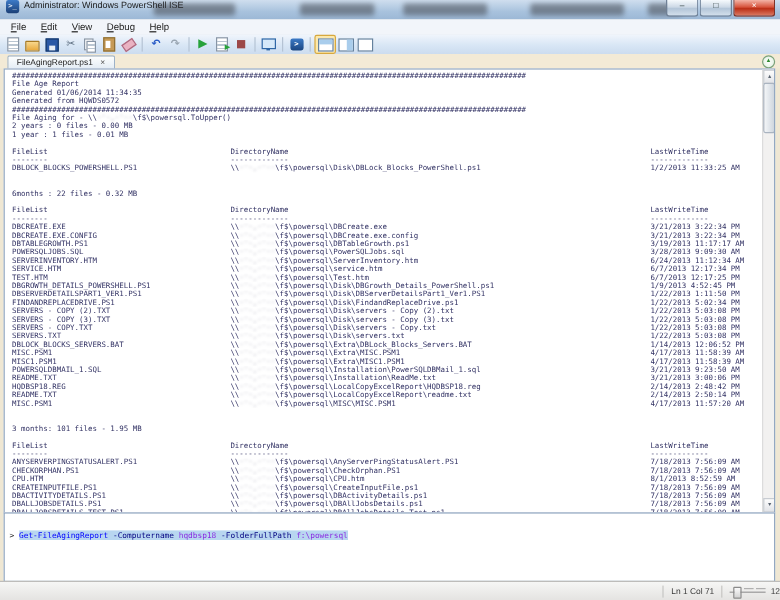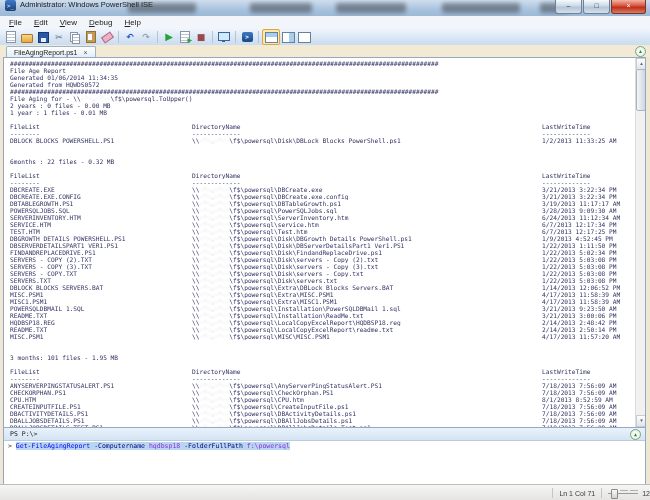--- a/index.html
+++ b/index.html
@@ -422,24 +422,20 @@
         </div>
       </div>
     <div class="scrollbar">
       <div class="sb-btn sb-up">▲</div>
       <div class="sb-thumb"></div>
       <div class="sb-btn sb-down">▼</div>
     </div>
   </div>
 
   <div class="command-pane">
-    <div class="prompt-band">
-      <span>PS P:\&gt;</span>
-      <div class="pane-toggle toggle-bottom" style="position:absolute;">▲</div>
-    </div>
     <div class="command-line">
       <span class="tk-plain">&gt;</span><span class="tk-plain">&nbsp;</span><span class="cmd-selection"><span class="tk-cmdlet">Get-FileAgingReport</span><span class="tk-plain"> </span><span class="tk-param">-Computername</span><span class="tk-plain"> </span><span class="tk-arg">hqdbsp18</span><span class="tk-plain"> </span><span class="tk-param">-FolderFullPath</span><span class="tk-plain"> </span><span class="tk-arg">f:\powersql</span></span>
     </div>
   </div>
 
   <div class="statusbar">
     <div class="st-sep"></div>
     <div class="st-text">Ln 1 Col 71</div>
     <div class="st-sep"></div>
     <div class="zoom-slider">

